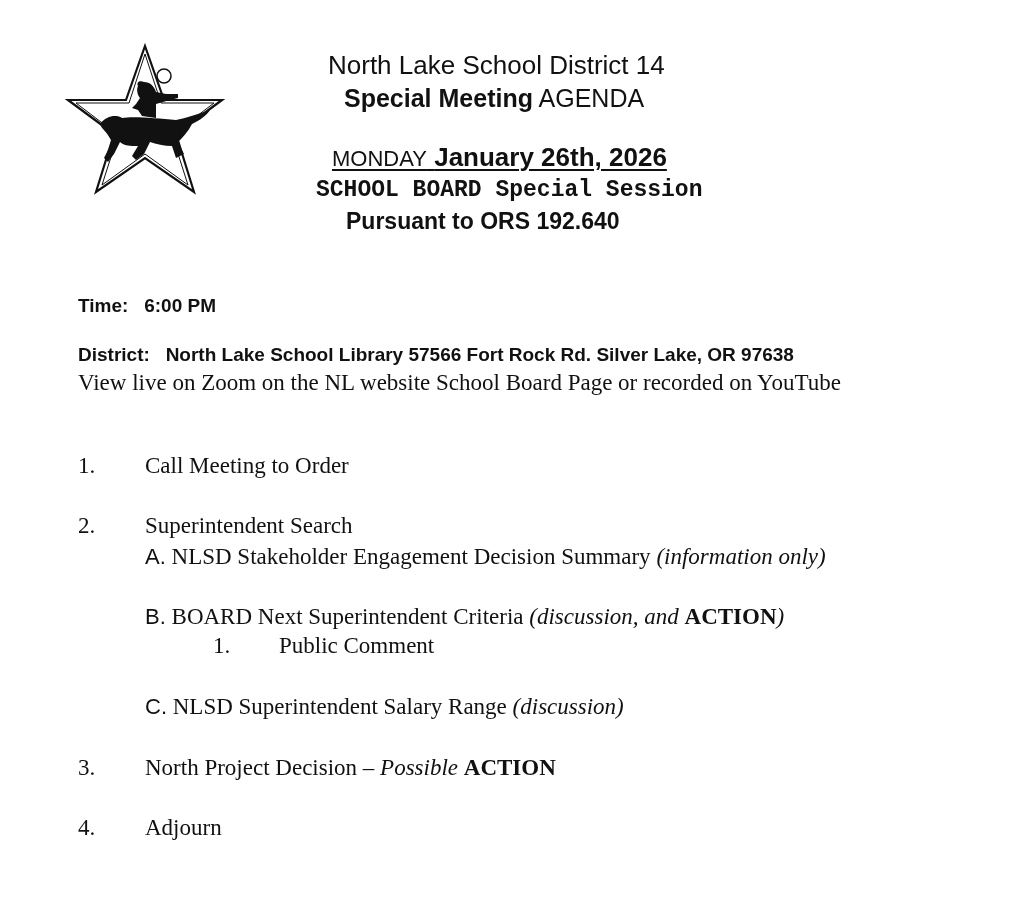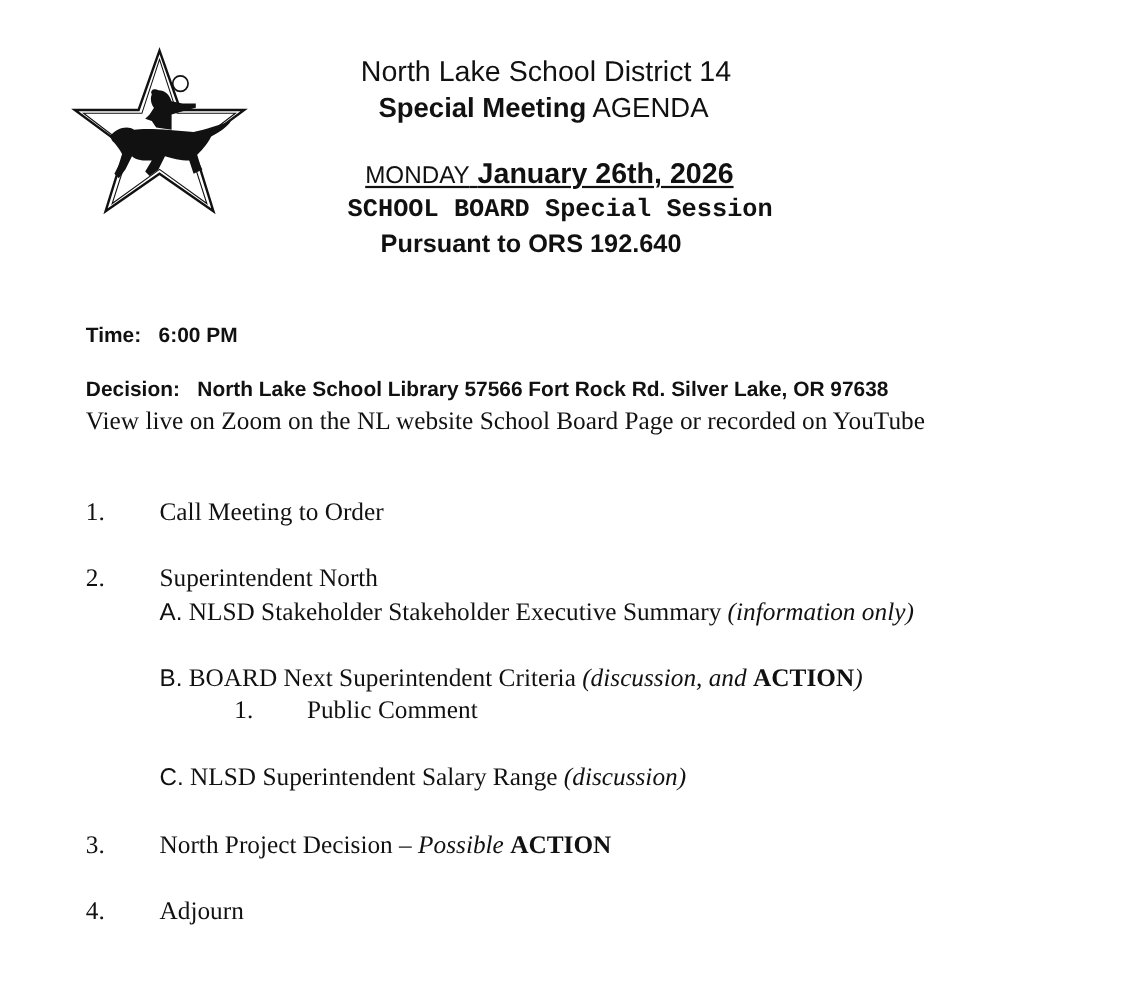--- a/index.html
+++ b/index.html
@@ -50,34 +50,34 @@
   <b>January 26th, 2026</b>
 </div>
 <div class="abs sans hdr4">SCHOOL BOARD Special Session</div>
 <div class="abs sans hdr5">Pursuant to ORS 192.640</div>
 
 <div class="abs sans time">
   <span>Time:</span>&nbsp;&nbsp;
   <span>6:00 PM</span>
 </div>
 <div class="abs sans loc">
-  <span>Decision:</span>&nbsp;&nbsp;
+  <span>District:</span>&nbsp;&nbsp;
   <span>North Lake School Library 57566 Fort Rock Rd. Silver Lake, OR 97638</span>
 </div>
 <div class="abs serif view">View live on Zoom on the NL website School Board Page or recorded on YouTube</div>
 
 <div class="abs serif num" style="left:78px;top:453px;">1.</div>
 <div class="abs serif item" style="left:145px;top:453px;">Call Meeting to Order</div>
 
 <div class="abs serif num" style="left:78px;top:513px;">2.</div>
-<div class="abs serif item" style="left:145px;top:513px;">Superintendent North</div>
+<div class="abs serif item" style="left:145px;top:513px;">Superintendent Search</div>
 
 <div class="abs serif item" style="left:145px;top:544px;">
   <span class="sub-letter">A.</span>
-  <span>NLSD Stakeholder Stakeholder Executive Summary</span>
+  <span>NLSD Stakeholder Engagement Decision Summary</span>
   <i>(information only)</i>
 </div>
 
 <div class="abs serif item" style="left:145px;top:604px;">
   <span class="sub-letter">B.</span>
   <span>BOARD Next Superintendent Criteria</span>
   <i>(discussion, and</i>
   <b>ACTION</b><i>)</i>
 </div>
 <div class="abs serif item" style="left:213px;top:633px;">1.</div>

